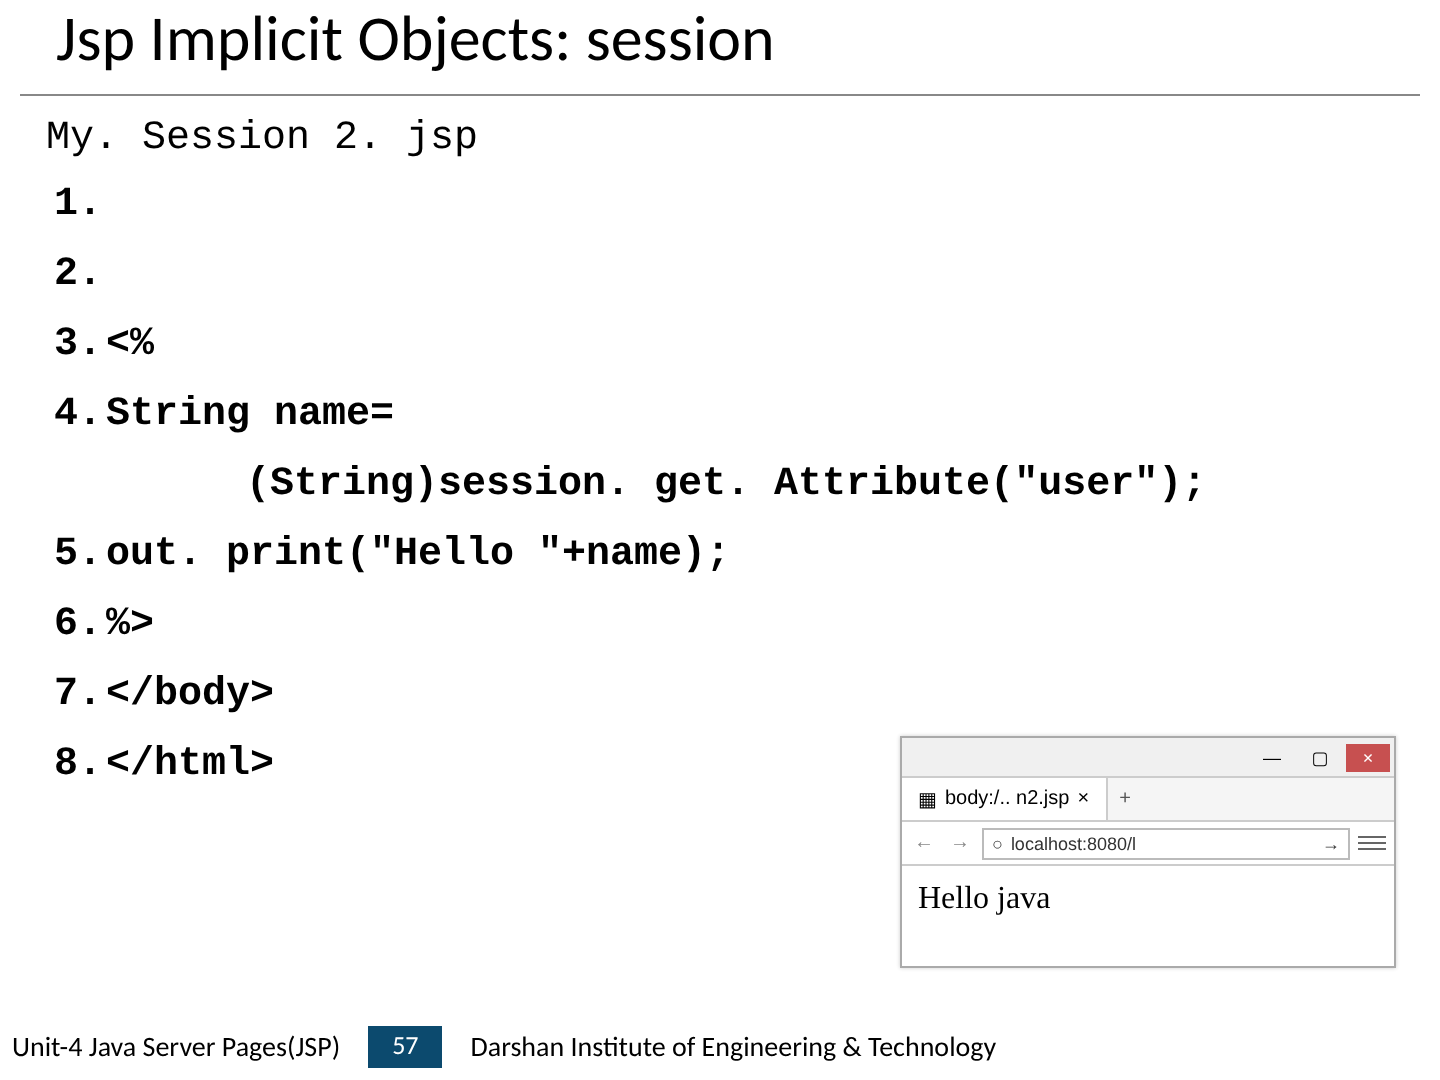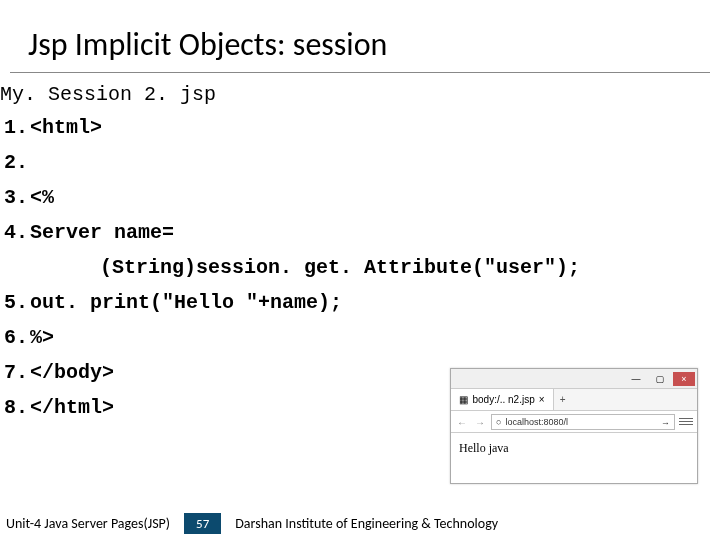--- a/index.html
+++ b/index.html
@@ -8,26 +8,26 @@
     height: 540px;
     background: #ffffff;
     font-family: "Segoe UI", Calibri, sans-serif;
     position: relative;
     overflow: hidden;
   }
   .title {
     font-size: 32px;
     font-weight: 400;
     color: #000;
-    padding: 25px 18px 8px 18px;
+    padding: 0 18px 8px 18px;
     border-bottom: 1px solid #888;
     margin: 0 10px;
   }
   .content {
-    padding: 10px 18px 0 0;
+    padding: 10px 18px 0 23px;
   }
   .filename {
     font-family: "Courier New", monospace;
     font-size: 20px;
     color: #000;
     margin-bottom: 4px;
   }
   .codeline {
     font-family: "Courier New", monospace;
     font-size: 20px;
@@ -139,47 +139,46 @@
     font-size: 9px;
     color: #333;
   }
   .hamb {
     width: 14px; height: 14px;
     display: flex; flex-direction: column; justify-content: center; gap: 2px;
   }
   .hamb span { height: 1px; background: #666; }
   .pagebody {
     padding: 8px;
-    font-size: 12px;
+    font-size: 16px;
     color: #000;
     font-family: "Times New Roman", serif;
   }
 </style>
 </head>
 <body>
 
 <div class="title">Jsp Implicit Objects: session</div>
 
 <div class="content">
   <div class="filename">My. Session 2. jsp</div>
 
   <div class="codeline">
     <span class="linenum">1.</span>
-    <span class="linecode">&lt;html&gt;</span>
   </div>
   <div class="codeline">
     <span class="linenum">2.</span>
   </div>
   <div class="codeline">
     <span class="linenum">3.</span>
     <span class="linecode">&lt;%</span>
   </div>
   <div class="codeline">
     <span class="linenum">4.</span>
-    <span class="linecode">Server name=</span>
+    <span class="linecode">String name=</span>
   </div>
   <div class="codeline">
     <span class="linenum"></span>
     <span class="linecode indent">(String)session. get. Attribute("user");</span>
   </div>
   <div class="codeline">
     <span class="linenum">5.</span>
     <span class="linecode">out. print("Hello "+name);</span>
   </div>
   <div class="codeline">

